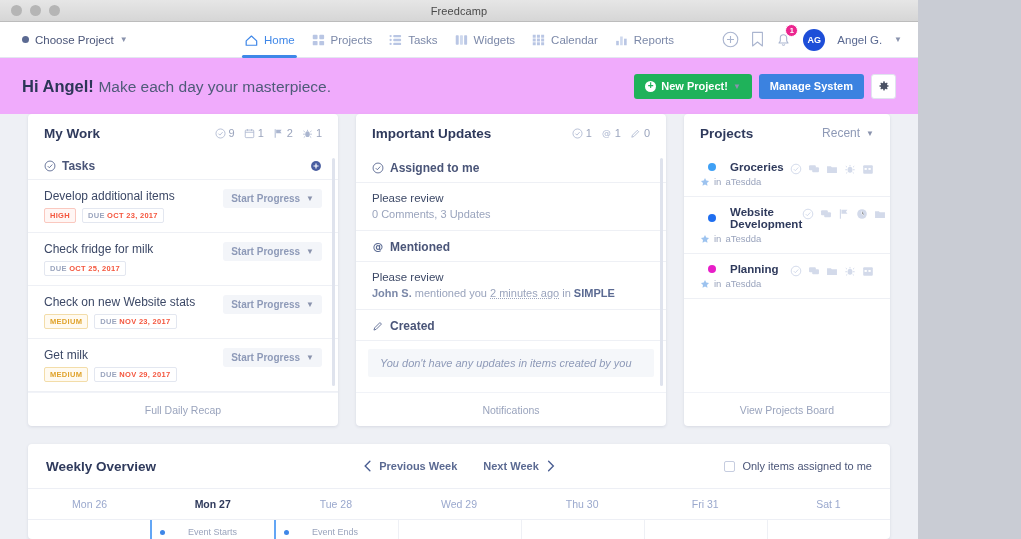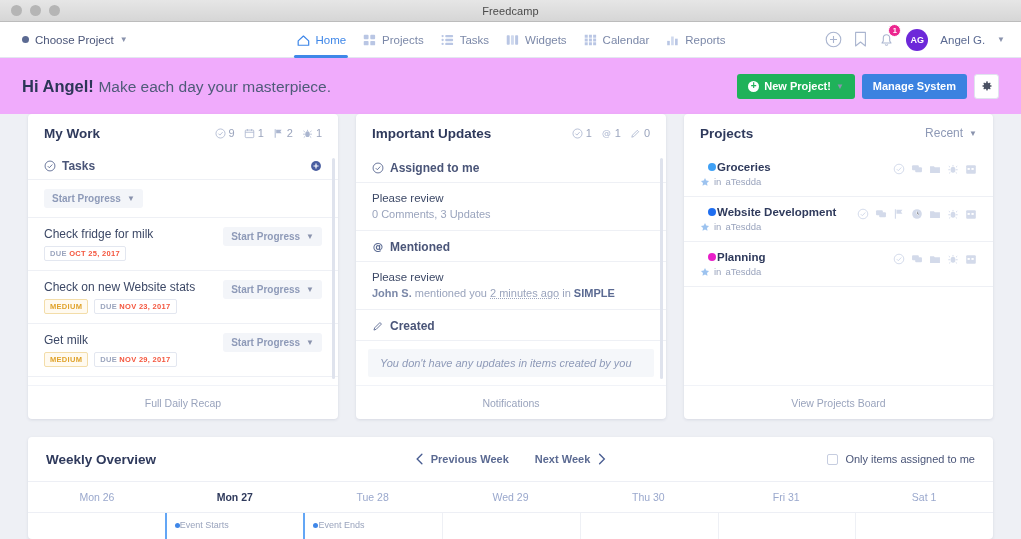--- a/index.html
+++ b/index.html
@@ -3,21 +3,21 @@
 <meta charset="utf-8">
 <style>
   * { box-sizing: border-box; margin: 0; padding: 0; }
   html, body {
     width: 1021px; height: 539px;
     font-family: "Liberation Sans", sans-serif;
     background: #c9ccd4;
     overflow: hidden;
   }
   .window {
-    width: 1021px; height: 539px;
+    width: 918px; height: 539px;
     display: flex; flex-direction: column;
     background: #eef0f5;
     position: relative;
   }
   
   .titlebar {
     height: 22px; flex: 0 0 22px;
     background: linear-gradient(#e6e6e6, #d6d6d6);
     border-bottom: 1px solid #bcbcbc;
     display: flex; align-items: center;
@@ -66,21 +66,21 @@
   .ico-btn { cursor: pointer; display: flex; align-items: center; position: relative; }
   .badge {
     position: absolute; top: -7px; right: -7px;
     background: #ec268f; color: #fff; font-size: 7.5px; font-weight: 700;
     border-radius: 50%; width: 13px; height: 13px;
     display: flex; align-items: center; justify-content: center;
     border: 1.5px solid #fff;
   }
   .avatar {
     width: 22px; height: 22px; border-radius: 50%;
-    background: #6d28d9; color: #fff; font-size: 9px; font-weight: 700;
+    background: #1d4ed8; color: #fff; font-size: 9px; font-weight: 700;
     display: flex; align-items: center; justify-content: center;
     letter-spacing: .2px;
   }
   .user-name { font-size: 11.5px; color: #5b6a92; }
   
   .greeting {
     flex: 0 0 56px; display: flex; align-items: center;
     padding: 0 22px; background: #f0abfc;
   }
   .greet-text { font-size: 16.5px; color: #3d4a6b; }
@@ -193,21 +193,21 @@
     padding: 8px 12px; font-size: 11px; font-style: italic; color: #8e9ab8;
   }
   
   .proj-row {
     display: flex; align-items: flex-start; padding: 9px 16px;
     border-bottom: 1px solid #eef0f5;
   }
   .proj-main { flex: 1; }
   .proj-name {
     font-size: 11.5px; font-weight: 700; color: #2f3a5c;
-    display: flex; align-items: center; gap: 1px; margin-bottom: 3px; padding-left: 8px;
+    display: flex; align-items: center; gap: 14px; margin-bottom: 3px; padding-left: 8px;
   }
   .proj-dot { width: 8px; height: 8px; border-radius: 50%; flex: 0 0 8px; }
   .proj-sub {
     font-size: 9.5px; color: #9aa4bd; display: flex; align-items: center; gap: 4px;
   }
   .proj-icons { display: flex; align-items: center; gap: 6px; padding-top: 2px; }
   
   .weekly {
     margin: 18px 28px 0; background: #fff; border-radius: 4px;
     box-shadow: 0 1px 3px rgba(60,70,110,.13);
@@ -240,21 +240,21 @@
   .cal-day {
     flex: 1; display: flex; align-items: center; justify-content: center;
     font-size: 10.5px; color: #9aa8cd;
   }
   .cal-day.today { color: #2f3a5c; font-weight: 700; }
   .cal-cols { flex: 1; display: flex; border-top: 1px solid #edeff5; }
   .cal-col { flex: 1; border-left: 1px solid #eef0f5; padding: 7px 0 0 8px; }
   .cal-col:first-child { border-left: none; }
   .cal-col.ev { border-left: 2px solid #63a6f5; }
   .ev-label {
-    font-size: 9px; color: #9aa4bd; display: flex; align-items: center; gap: 0;
+    font-size: 9px; color: #9aa4bd; display: flex; align-items: center; gap: 23px;
     margin-bottom: 4px;
   }
   .ev-dot { width: 5px; height: 5px; border-radius: 50%; background: #3f87e8; }
   svg { display: block; }
 </style>
 </head>
 <body>
 
 <div class="window">
 
@@ -425,20 +425,27 @@
           </span>
           <span class="add-circ">
             <svg width="12" height="12" viewBox="0 0 16 16">
                 <circle cx="8" cy="8" r="6.6" fill="#4a5ea0"></circle>
                 <path d="M8 4.6v6.8M4.6 8h6.8" stroke="#fff" stroke-width="1.6"></path>
               </svg>
           </span>
         </div>
 
         <div class="task-row">
+          <div class="task-main">
+            <div class="task-name">Develop additional items</div>
+            <div class="tags">
+              <span class="tag tag-high">HIGH</span>
+              <span class="tag-due"><span>DUE</span> <em>OCT 23, 2017</em></span>
+            </div>
+          </div>
           <div class="start-prog">
             <span>Start Progress</span>
             <span class="caret">▼</span>
           </div>
         </div>
 
         <div class="task-row">
           <div class="task-main">
             <div class="task-name">Check fridge for milk</div>
             <div class="tags">

